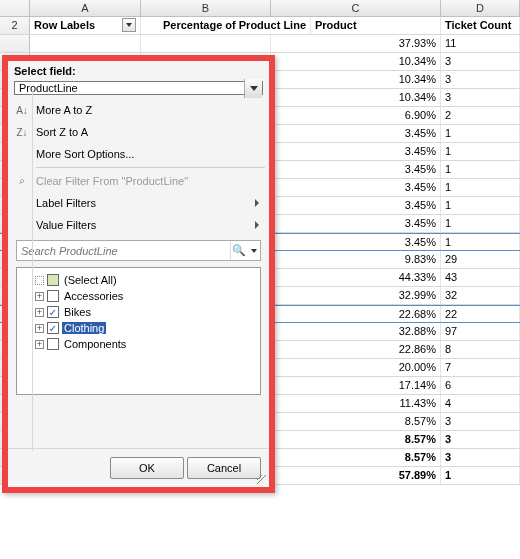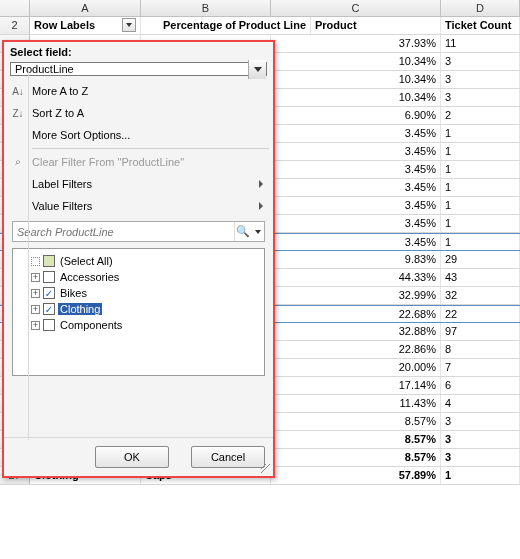--- a/index.html
+++ b/index.html
@@ -75,24 +75,24 @@
   .dd-btn::after {
     content: "";
     position: absolute; left: 3px; top: 4px;
     border-left: 3px solid transparent;
     border-right: 3px solid transparent;
     border-top: 4px solid #333;
   }
   
   .popup {
     position: absolute;
-    left: 2px; top: 40px;
+    left: 2px; top: 55px;
     width: 273px; height: 438px;
     background: #f4f4f4;
-    border: 2px solid #ef4444;
+    border: 6px solid #ef4444;
     box-shadow: 2px 2px 5px rgba(0,0,0,0.25);
     display: flex; flex-direction: column;
   }
   .popup .topbar {
     padding: 4px 6px 2px 6px;
     font-weight: bold;
   }
   .select-wrap {
     display: flex; align-items: center;
     margin: 2px 6px 4px 6px;
@@ -192,21 +192,21 @@
     width: 12px; height: 12px;
     border: 1px solid #666; background: #fff;
     display: flex; align-items: center; justify-content: center;
     font-size: 10px; color: #1a5fb4;
   }
   .tcb.filled { background: #d8e6b8; }
   .tlabel { padding: 0 2px; }
   .tlabel.sel { background: #2b5fab; color: #fff; }
   .btnrow {
     margin-top: auto;
-    display: flex; gap: 22px;
+    display: flex; gap: 3px;
     justify-content: flex-end;
     padding: 8px;
     border-top: 1px solid #d8d8d8;
   }
   .btn {
     width: 74px; height: 22px;
     background: linear-gradient(#fdfdfd,#e4e4e4);
     border: 1px solid #8a8a8a;
     border-radius: 2px;
     text-align: center; line-height: 20px;

